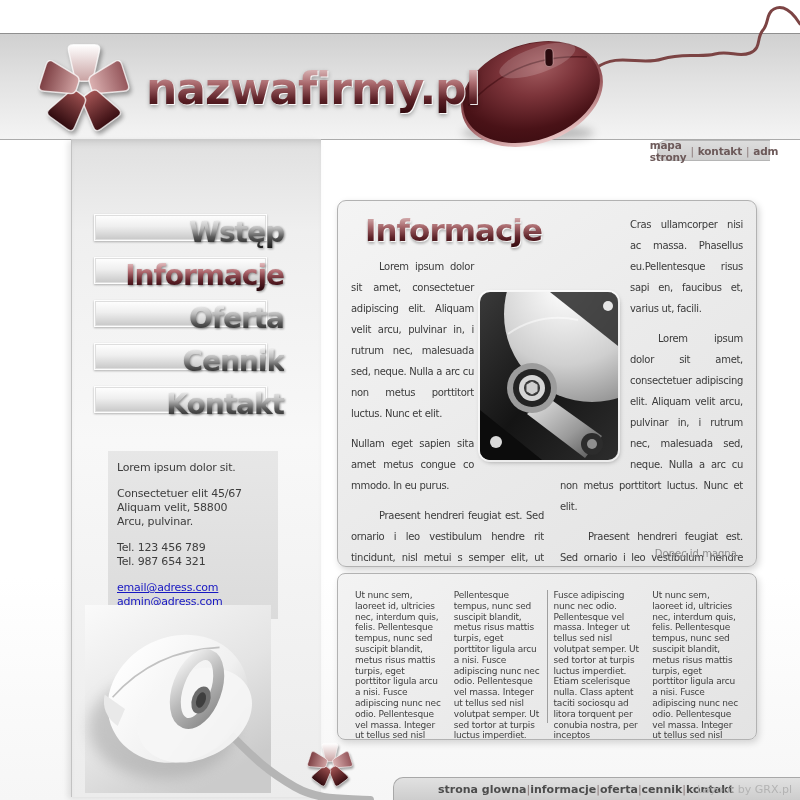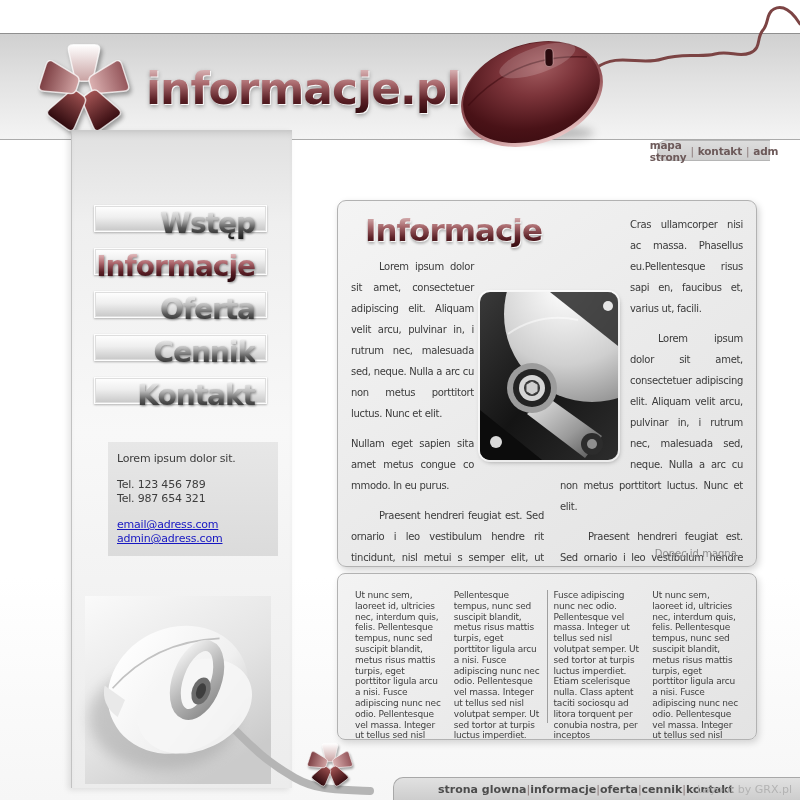--- a/index.html
+++ b/index.html
@@ -27,24 +27,25 @@
     position:absolute;left:657px;top:140px;width:113px;height:21px;box-sizing:border-box;
     background:linear-gradient(180deg,#dddddd,#cecece);
     border:1px solid #b5b5b5;border-right:none;border-radius:9px 0 0 9px;
     display:flex;align-items:center;justify-content:center;gap:4px;
     font-size:10.5px;font-weight:bold;color:#6d5a5a;letter-spacing:-.2px;
   }
   .top-links a{color:#6d5a5a;text-decoration:none;cursor:pointer;}
   .sep{color:#8a7878;font-weight:normal;}
   
   .sidebar{
-    position:absolute;left:71px;top:130px;width:220px;height:658px;
+    position:absolute;left:71px;top:139px;width:220px;height:658px;
     background:linear-gradient(180deg,#e0e0e0 0%,#efefef 14%,#f8f8f8 46%,#ececec 100%);
     border-left:1px solid #c2c2c2;
     box-shadow:-3px 2px 6px rgba(0,0,0,.10), inset 0 7px 10px -6px rgba(0,0,0,.18);
+    padding-left:29px;
   }
   .nav{position:absolute;top:61px;left:0;width:100%;}
   .nav-item{position:relative;height:43px;cursor:pointer;}
   .nav-pill{
     position:absolute;left:22px;width:171px;bottom:2px;height:25px;
     background:linear-gradient(180deg,#ffffff 0%,#efefef 45%,#c7c7c7 100%);
     border:1px solid #fdfdfd;box-shadow:0 1px 2px rgba(0,0,0,.28), inset 0 0 0 1px #dedede;
   }
   .nav-label{
     position:absolute;right:37px;bottom:-6px;z-index:2;
@@ -178,21 +179,21 @@
     <path d="M468,84 Q530,50 596,77" stroke="rgba(58,10,14,.55)" stroke-width="1.5" fill="none"></path>
     <ellipse cx="548" cy="64" rx="40" ry="13" fill="#ffffff" opacity=".16"></ellipse>
     <rect x="556" y="56" width="8" height="18" rx="4" transform="rotate(18 560 65)" fill="#2a0a0e" stroke="rgba(240,200,200,.5)" stroke-width="1"></rect>
   </g>
 </svg>
 
 <div class="logo">
   <svg class="logo-fan" viewBox="0 0 100 100">
       <use href="#fan-shape"></use>
     </svg>
-  <div class="logo-text">informacje.pl</div>
+  <div class="logo-text">nazwafirmy.pl</div>
 </div>
 
 <div class="top-links">
   <a>mapa strony</a>
   <span class="sep">|</span>
   <a>kontakt</a>
   <span class="sep">|</span>
   <a>adm</a>
 </div>
 
@@ -217,20 +218,25 @@
     <div class="nav-item">
       <span class="nav-label">Kontakt</span>
       <span class="nav-pill"></span>
     </div>
   </div>
 
   <div class="contact-box">
     <div class="grp">
         <div class="cline">Lorem ipsum dolor sit.</div>
       </div>
+    <div class="grp">
+      <div class="cline">Consectetuer elit 45/67</div>
+      <div class="cline">Aliquam velit, 58800</div>
+      <div class="cline">Arcu, pulvinar.</div>
+    </div>
     <div class="grp">
       <div class="cline">Tel. 123 456 789</div>
       <div class="cline">Tel. 987 654 321</div>
     </div>
     <div class="grp">
       <a class="email-link">email@adress.com</a>
       <a class="email-link">admin@adress.com</a>
     </div>
   </div>
 

